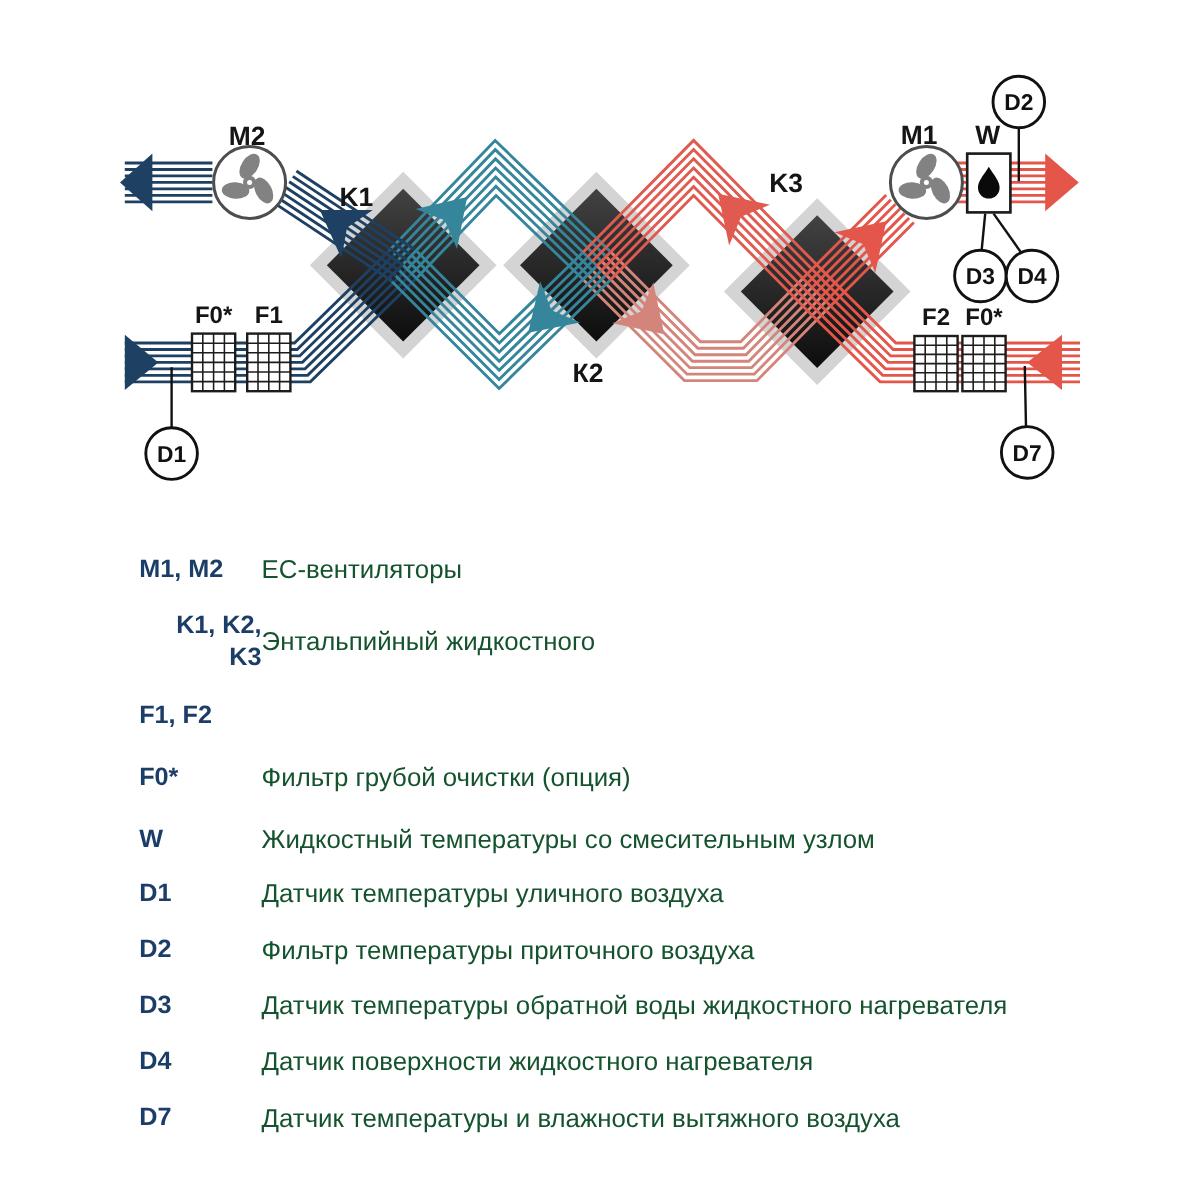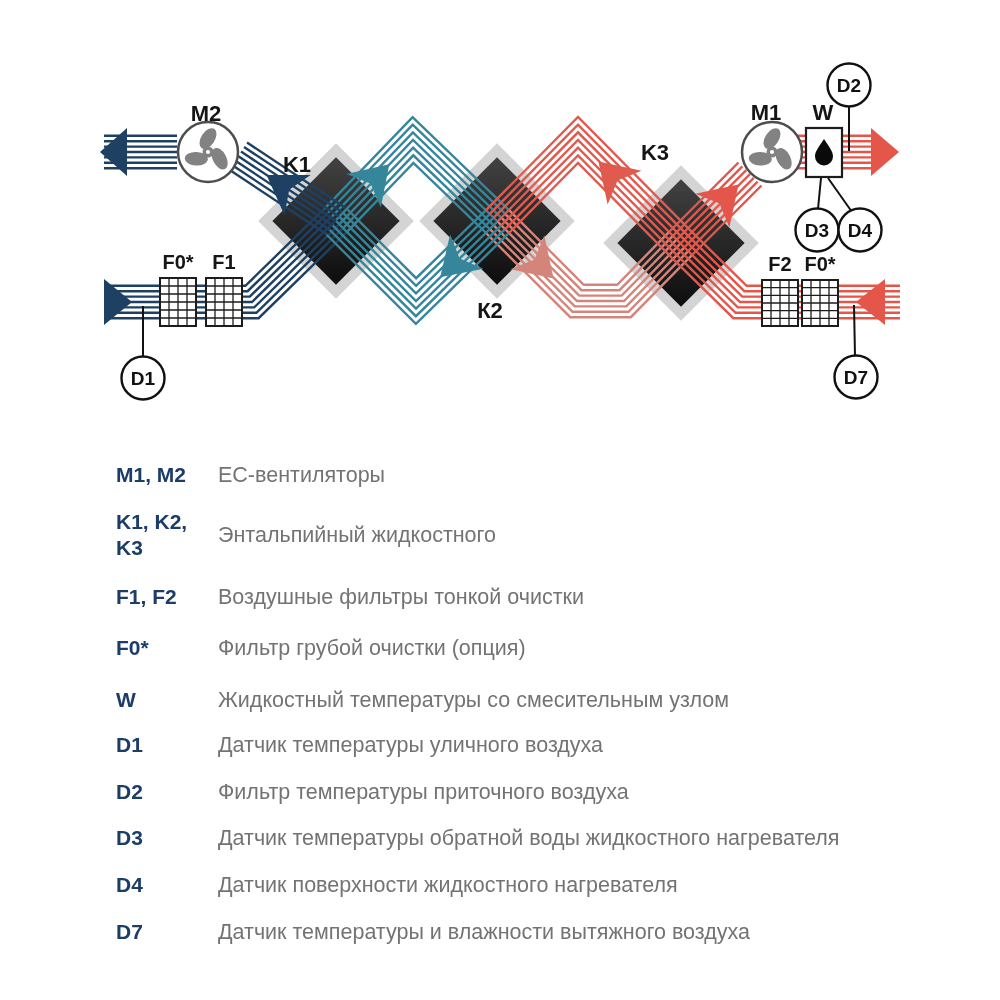--- a/index.html
+++ b/index.html
@@ -7,21 +7,21 @@
         font-family:"Liberation Sans",sans-serif;}
   .title{position:absolute;left:224px;top:16px;font-size:29px;font-weight:bold;
          letter-spacing:.6px;color:#2d5e95;}
   #diag{position:absolute;left:0;top:0;}
   .lbl  {font-family:"Liberation Sans",sans-serif;font-size:22px;font-weight:bold;fill:#151515;text-anchor:middle;}
   .lbl-s{font-family:"Liberation Sans",sans-serif;font-size:20px;font-weight:bold;fill:#151515;text-anchor:middle;}
   .sens {font-family:"Liberation Sans",sans-serif;font-size:19px;font-weight:bold;fill:#111;text-anchor:middle;}
   .legend{position:absolute;left:0;top:0;width:1000px;height:1000px;pointer-events:none;}
   .lrow{position:absolute;left:116px;display:flex;align-items:center;transform:translateY(-50%);width:840px;}
   .lkey{width:102px;flex:0 0 102px;font-size:21px;font-weight:bold;color:#1c3d68;white-space:pre-line;line-height:1.25;}
-  .ldesc{font-size:21.5px;color:#737373;}
+  .ldesc{font-size:21.5px;color:#14532d;}
 </style>
 </head>
 <body>
 
 <div class="page">
 
 
   <svg id="diag" width="1000" height="440" viewBox="0 0 1000 440">
     <defs>
       <linearGradient id="blockGrad" x1="0" y1="0" x2="1" y2="1">
@@ -252,28 +252,27 @@
       <text class="lbl-s" x="780" y="271">F2</text>
       <text class="lbl-s" x="820" y="271">F0*</text>
     </g>
   </svg>
 
   <div class="legend" id="legend">
       <div class="lrow" style="top: 475px;">
         <div class="lkey">M1, M2</div>
         <div class="ldesc">EC-вентиляторы</div>
       </div>
-      <div class="lrow" style="top: 535px;">
+      <div class="lrow" style="top: 535px; text-align: right;">
         <div class="lkey">K1, K2,
 K3</div>
         <div class="ldesc">Энтальпийный жидкостного</div>
       </div>
       <div class="lrow" style="top: 597px; align-items: flex-end;">
         <div class="lkey">F1, F2</div>
-        <div class="ldesc">Воздушные фильтры тонкой очистки</div>
       </div>
       <div class="lrow" style="top: 648px;">
         <div class="lkey">F0*</div>
         <div class="ldesc">Фильтр грубой очистки (опция)</div>
       </div>
       <div class="lrow" style="top: 700px;">
         <div class="lkey">W</div>
         <div class="ldesc">Жидкостный температуры со смесительным узлом</div>
       </div>
       <div class="lrow" style="top: 745px;">

